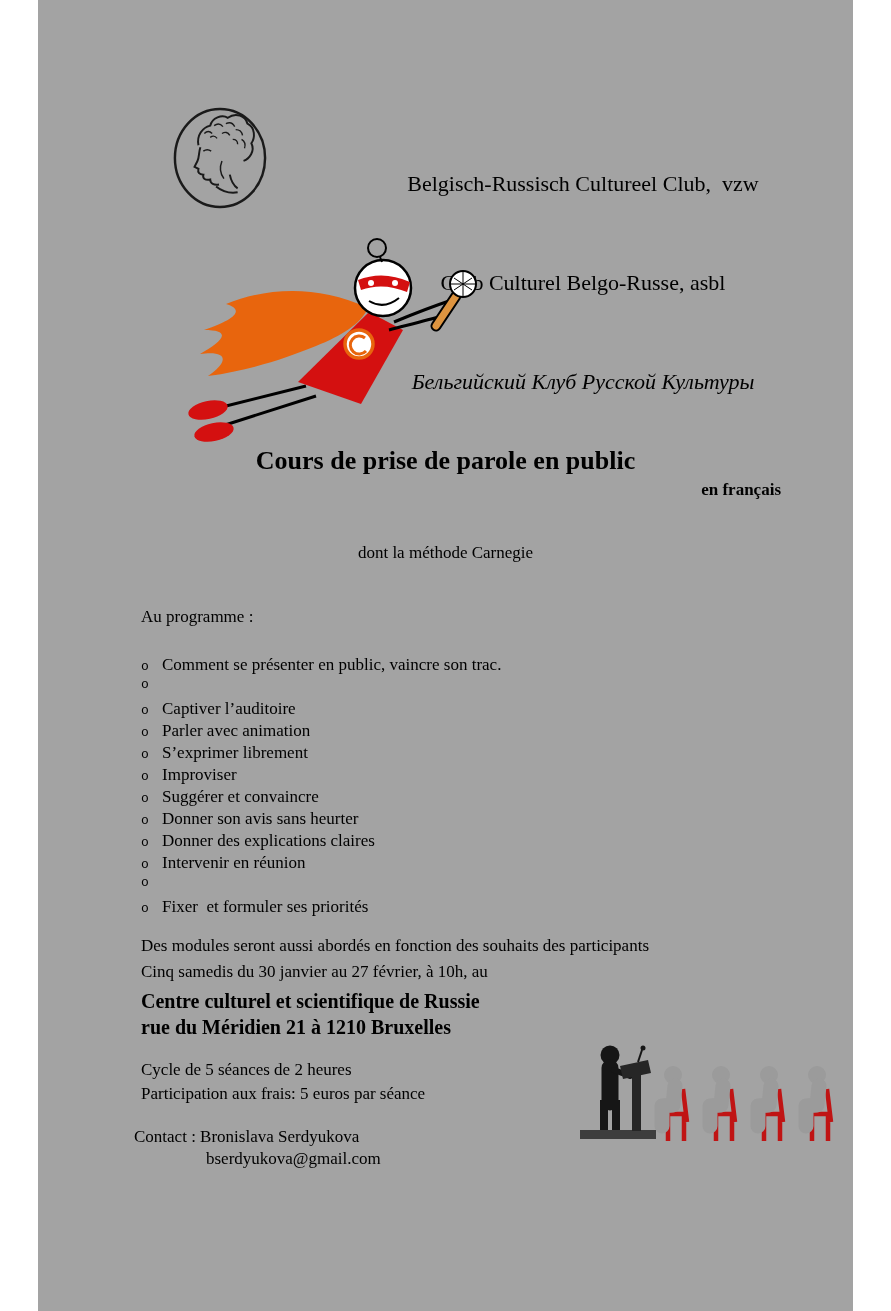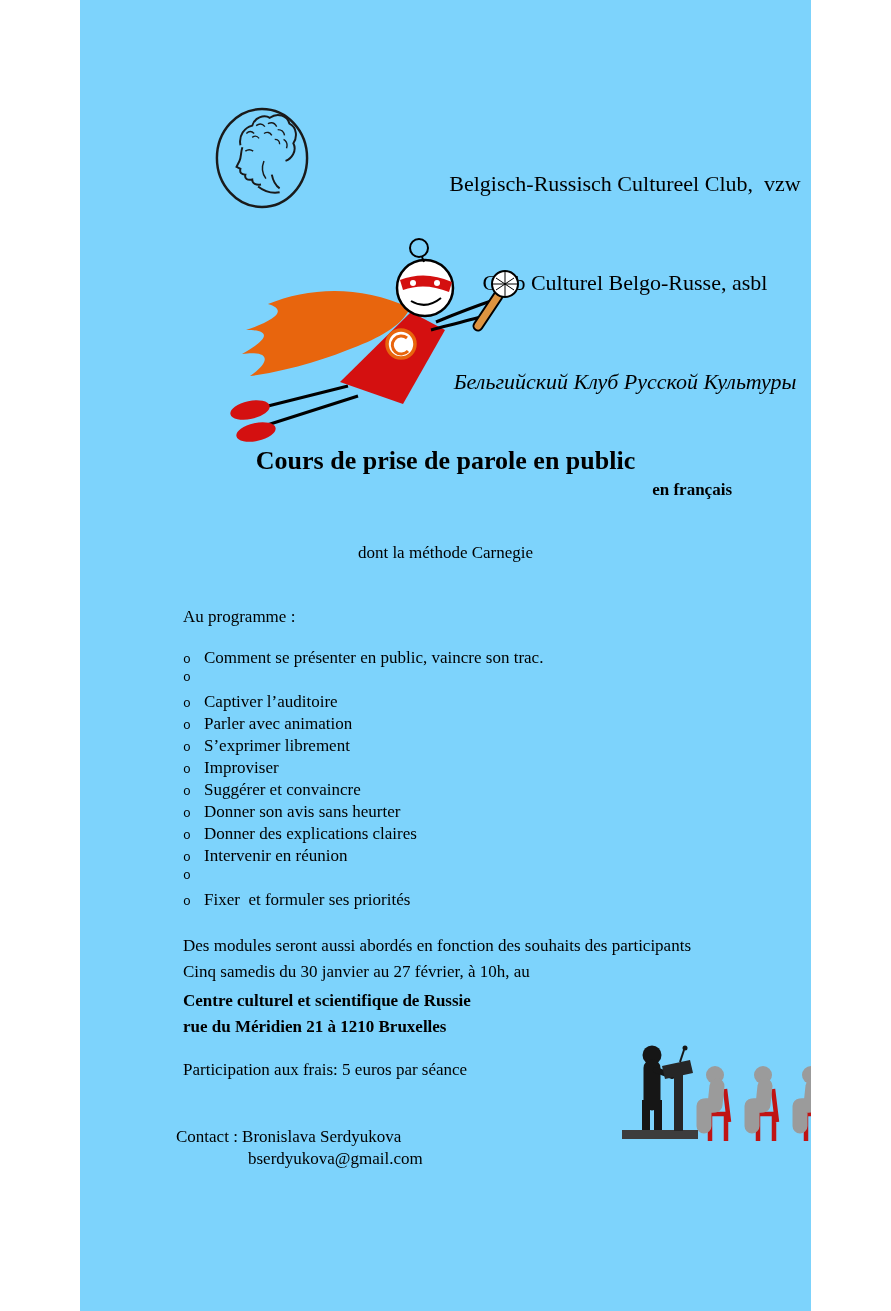--- a/index.html
+++ b/index.html
@@ -1,22 +1,22 @@
 <!DOCTYPE html>
 <html style="--cape-orange: #e8650d; --figure-red: #d41010; --mic-tan: #dd9440; --audience-gray: #9b9b9b; --chair-red: #c01414; --speaker-black: #161616; --sketch-ink: #1a1a1a;"><head>
 <meta charset="utf-8">
 <style>
   * { box-sizing: border-box; }
   html, body { margin: 0; padding: 0; background: #ffffff; }
   .page {
     position: relative;
-    width: 731px;
+    width: 815px;
     height: 1311px;
     margin: 0 auto;
-    background: #7dd3fc;
+    background: #a3a3a3;
     color: #000;
     font-family: "Liberation Serif", "DejaVu Serif", serif;
     overflow: hidden;
     padding-left: 47px;
   }
   .logo { position: absolute; left: 133px; top: 102px; width: 98px; height: 112px; }
   .logo svg { width: 100%; height: 100%; }
 
   .header-text {
     position: absolute; left: 250px; top: 101px; width: 590px;
@@ -26,43 +26,43 @@
   .header-text .russian { font-style: italic; }
 
   .hero { position: absolute; left: 118px; top: 226px; width: 335px; height: 220px; }
   .hero svg { width: 100%; height: 100%; }
 
   .title {
     position: absolute; left: 0; top: 446px; width: 100%;
     text-align: center; font-size: 26px; font-weight: bold;
   }
   .lang {
-    position: absolute; right: 79px; top: 480px;
+    position: absolute; right: 72px; top: 480px;
     font-size: 17px; font-weight: bold;
   }
   .intro {
     position: absolute; left: 0; top: 540px; width: 100%;
     text-align: center; font-size: 17px; line-height: 26px;
   }
 
   .program { position: absolute; left: 103px; top: 607px; font-size: 17px; }
-  .program-heading { margin: 0 0 21px 0; }
+  .program-heading { margin: 0 0 28px 0; }
   .program-list { list-style: none; margin: 0; padding: 0; }
   .program-list li { display: flex; align-items: baseline; height: 22px; }
   .bullet {
     width: 21px; flex: 0 0 21px;
     font-family: "Liberation Mono", "DejaVu Sans Mono", monospace;
     font-size: 13px;
   }
   .item-text { white-space: pre-wrap; }
 
   .modules-note { position: absolute; left: 103px; top: 919px; font-size: 17px; margin-top: 17px; }
 
   .schedule { position: absolute; left: 103px; top: 962px; font-size: 17px; }
-  .schedule .venue { font-weight: bold; font-size: 17px; line-height: 26px; margin-top: 6px; }
+  .schedule .venue { font-weight: bold; font-size: 20px; line-height: 26px; margin-top: 6px; }
 
   .details { position: absolute; left: 103px; top: 1058px; font-size: 17px; line-height: 24px; }
 
   .contact { position: absolute; left: 96px; top: 1126px; font-size: 17px; line-height: 22px; }
   .contact .email { padding-left: 72px; }
 
   .audience { position: absolute; left: 528px; top: 1042px; width: 272px; height: 106px; }
   .audience svg { width: 100%; height: 100%; }
 
   .footer {
@@ -194,20 +194,21 @@
 
   <div class="schedule">
     <div>Cinq samedis du 30 janvier au 27 février, à 10h, au</div>
     <div class="venue">
       <div>Centre culturel et scientifique de Russie</div>
       <div>rue du Méridien 21 à 1210 Bruxelles</div>
     </div>
   </div>
 
   <div class="details">
+    <div>Cycle de 5 séances de 2 heures</div>
     <div>Participation aux frais: 5 euros par séance</div>
   </div>
 
   <div class="contact">
     <div>Contact : Bronislava Serdyukova</div>
     <div class="email">bserdyukova@gmail.com</div>
   </div>
 
   <div class="audience">
     <svg viewBox="0 0 272 106">

